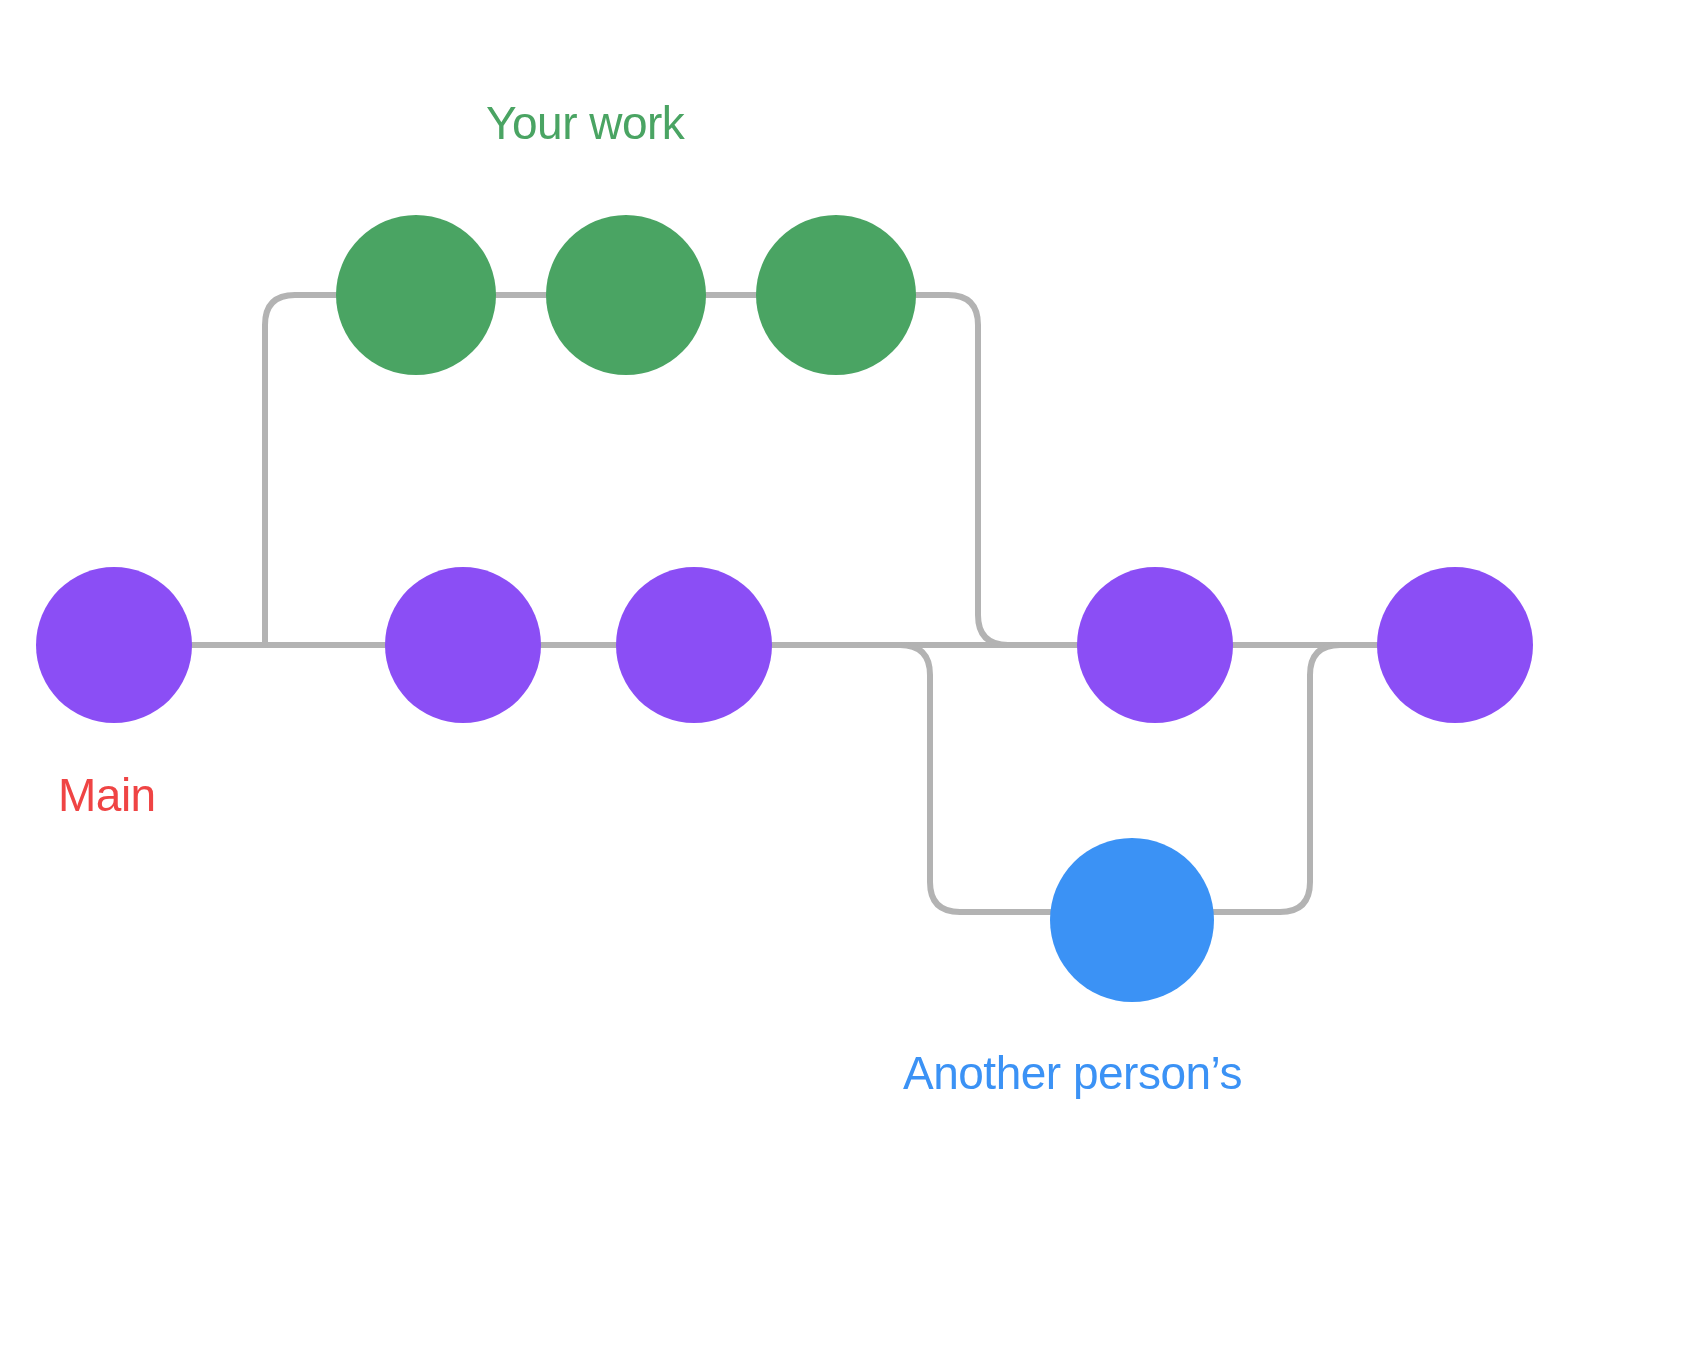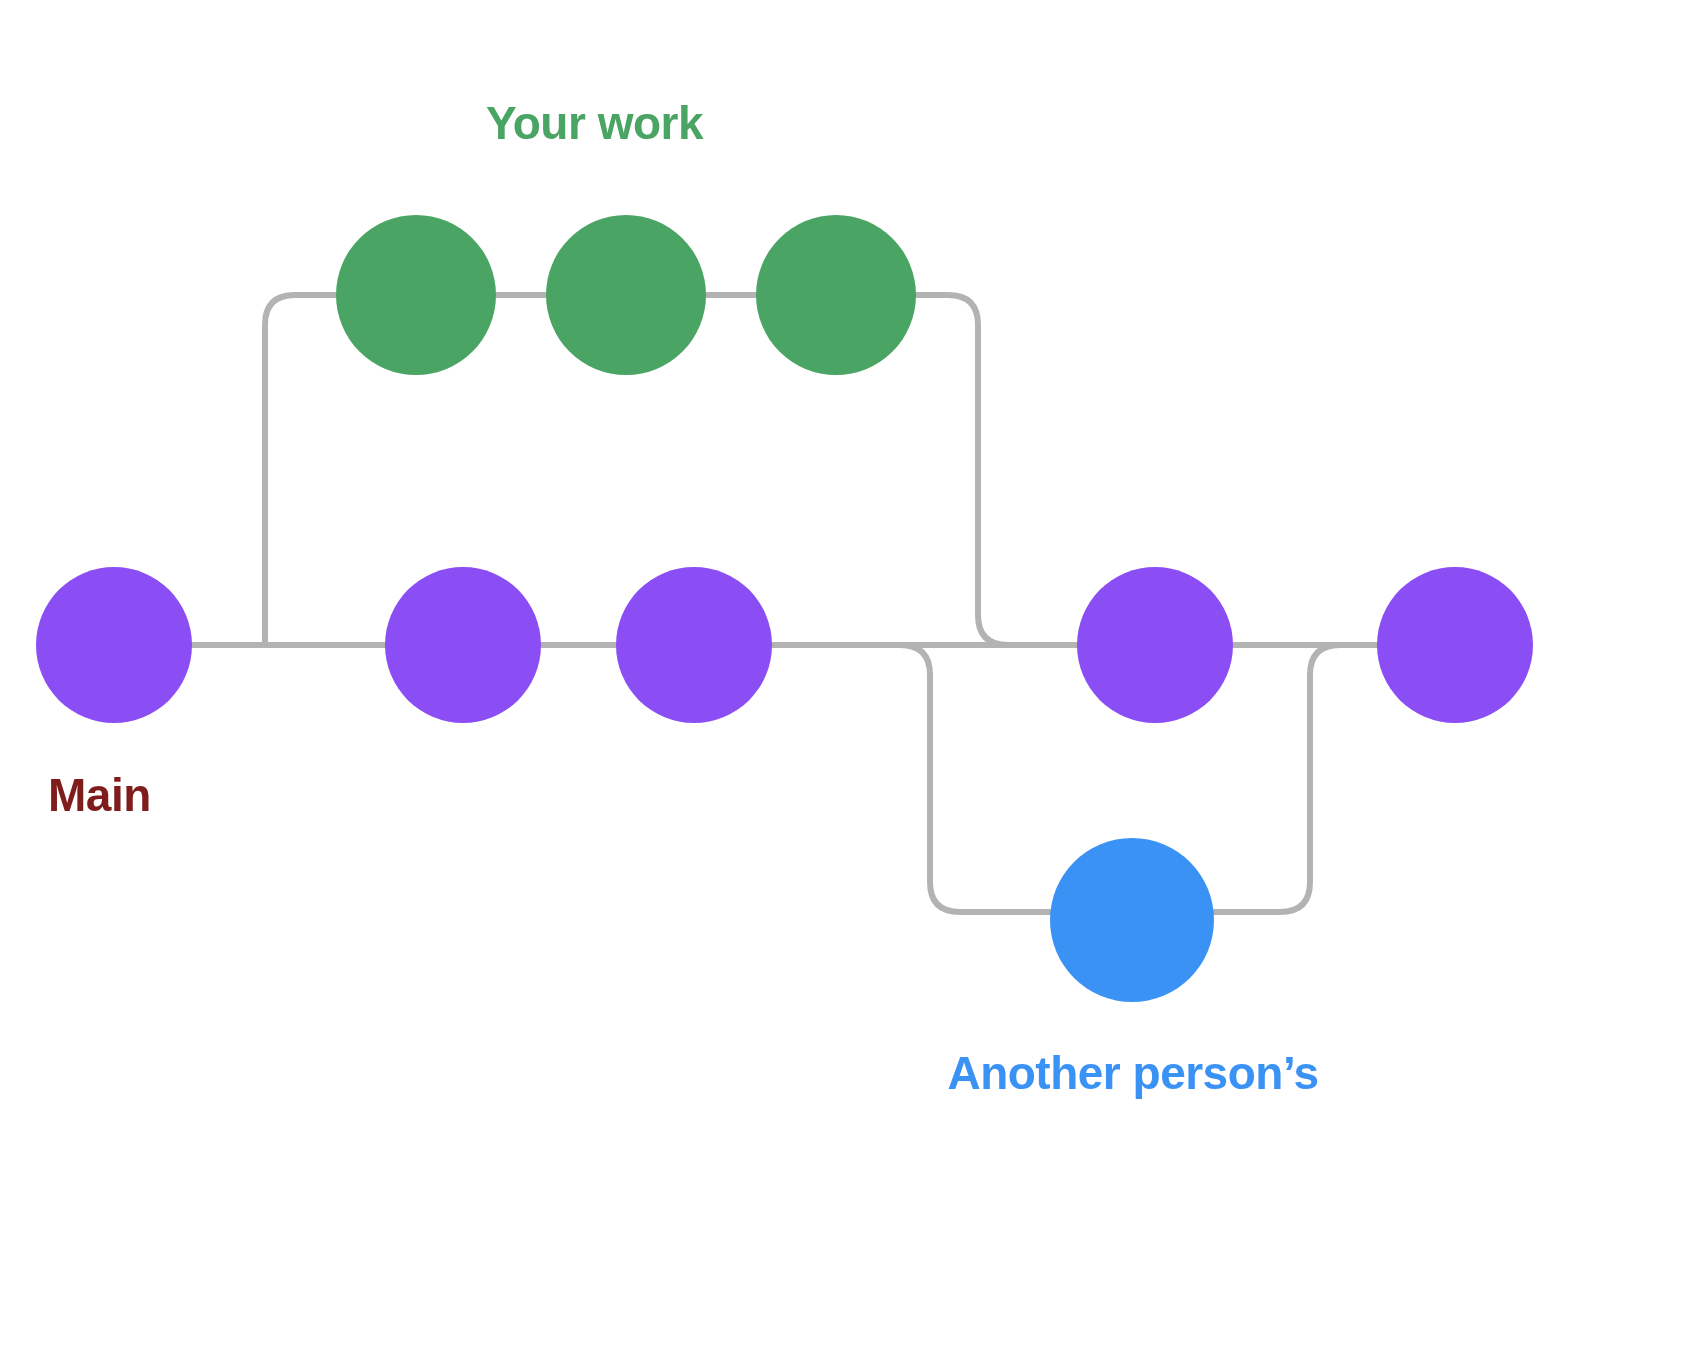--- a/index.html
+++ b/index.html
@@ -21,44 +21,43 @@
   }
   #diagram-svg {
     position: absolute;
     top: 0;
     left: 0;
     width: 1706px;
     height: 1352px;
   }
   .label {
     position: absolute;
-    font-weight: bold;
+    font-weight: normal;
     white-space: pre;
     line-height: 1.18;
     letter-spacing: -0.5px;
   }
   #label-your-work {
     left: 486px;
     top: 96px;
     font-size: 46px;
     color: #4aa463;
   }
   #label-main {
-    left: 48px;
+    left: 58px;
     top: 768px;
     font-size: 46px;
-    color: #7f1d1d;
+    color: #ef4444;
   }
   #label-other-work {
     left: 903px;
     top: 1046px;
     font-size: 46px;
     color: #3b92f5;
     width: 460px;
-    text-align: center;
   }
 </style>
 </head>
 <body>
 
 <div id="canvas" style="background: rgb(255, 255, 255);">
 
   <svg id="diagram-svg" viewBox="0 0 1706 1352" xmlns="http://www.w3.org/2000/svg">
     <g id="connector-layer" fill="none" stroke="#b3b3b3" stroke-width="6" stroke-linecap="round" stroke-linejoin="round">
       <path d="M 192 645 L 385 645"></path>

